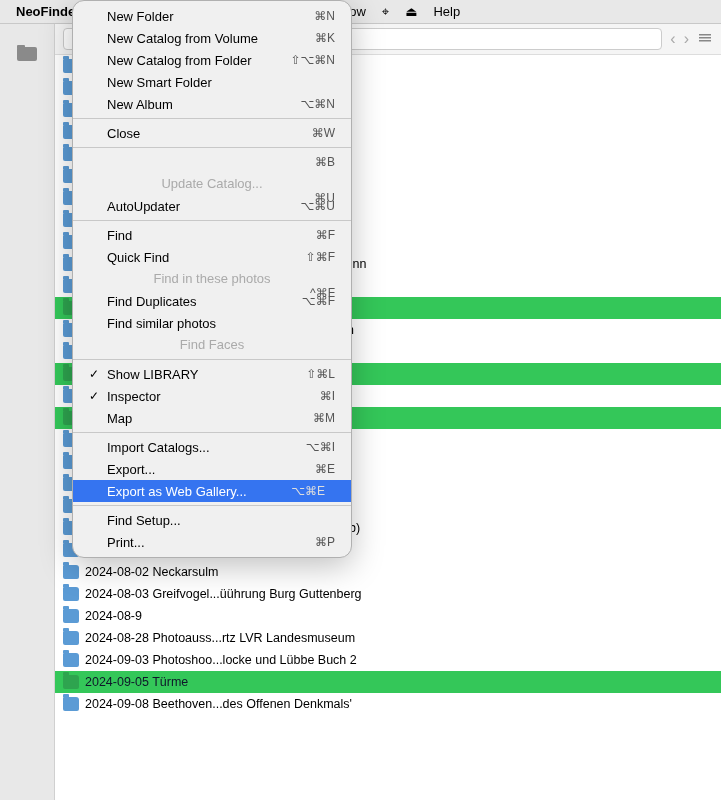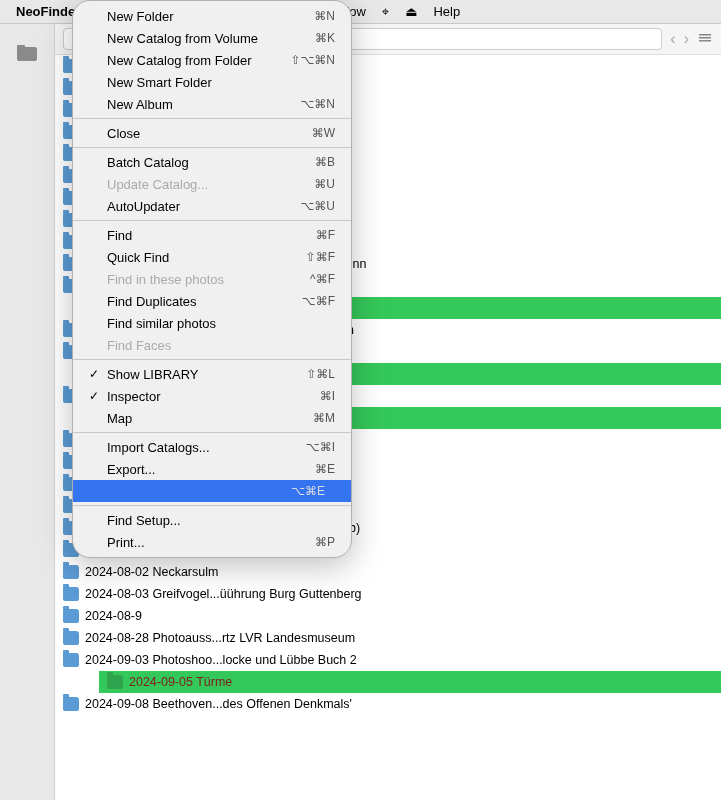--- a/index.html
+++ b/index.html
@@ -126,22 +126,21 @@
       align-items: center;
       padding: 2px 8px;
       height: 22px;
       font-size: 12.5px;
       color: #000;
       gap: 6px;
     }
 
     .file-item.highlighted {
       background: #34c759;
-      color: #7f1d1d;
-      margin-left: 44px;
+      color: #0f172a;
     }
 
     .folder-icon {
       width: 16px;
       height: 14px;
       background: #5b9bd5;
       border-radius: 1px 3px 2px 2px;
       flex-shrink: 0;
       position: relative;
     }
@@ -162,21 +161,21 @@
       background: #2ea44f;
     }
 
     .dropdown-menu {
       position: absolute;
       top: 0;
       left: 72px;
       width: 280px;
       background: #f0f0f0;
       border: 1px solid #b0b0b0;
-      border-radius: 18px;
+      border-radius: 12px;
       box-shadow: 0 8px 32px rgba(0,0,0,0.25);
       padding: 4px 0;
       z-index: 200;
     }
 
     .menu-item {
       display: flex;
       align-items: center;
       padding: 3px 16px;
       height: 22px;
@@ -186,20 +185,21 @@
       position: relative;
     }
 
     .menu-item.highlighted {
       background: #3574F0;
       color: #fff;
     }
 
     .menu-item.disabled {
       color: #aaa;
+      flex-direction: column;
     }
 
     .menu-item .label {
       flex: 1;
     }
 
     .menu-item .shortcut {
       color: #555;
       font-size: 12px;
       margin-left: auto;
@@ -425,21 +425,20 @@
     </div>
     <div class="menu-separator"></div>
     <div class="menu-item">
       <span class="checkmark"></span>
       <span class="label">Close</span>
       <span class="shortcut">⌘W</span>
     </div>
     <div class="menu-separator"></div>
     <div class="menu-item">
       <span class="checkmark"></span>
-      <span class="label">Batch Catalog</span>
       <span class="shortcut">⌘B</span>
     </div>
     <div class="menu-item disabled">
       <span class="checkmark"></span>
       <span class="label">Update Catalog...</span>
       <span class="shortcut">⌘U</span>
     </div>
     <div class="menu-item">
       <span class="checkmark"></span>
       <span class="label">AutoUpdater</span>
@@ -496,20 +495,21 @@
       <span class="label">Import Catalogs...</span>
       <span class="shortcut">⌥⌘I</span>
     </div>
     <div class="menu-item">
       <span class="checkmark"></span>
       <span class="label">Export...</span>
       <span class="shortcut">⌘E</span>
     </div>
     <div class="menu-item highlighted">
       <span class="checkmark"></span>
+      <span class="label">Export as Web Gallery...</span>
       <span class="shortcut">⌥⌘E</span>
       <span class="menu-cursor"></span>
     </div>
     <div class="menu-separator"></div>
     <div class="menu-item">
       <span class="checkmark"></span>
       <span class="label">Find Setup...</span>
     </div>
     <div class="menu-item">
       <span class="checkmark"></span>

